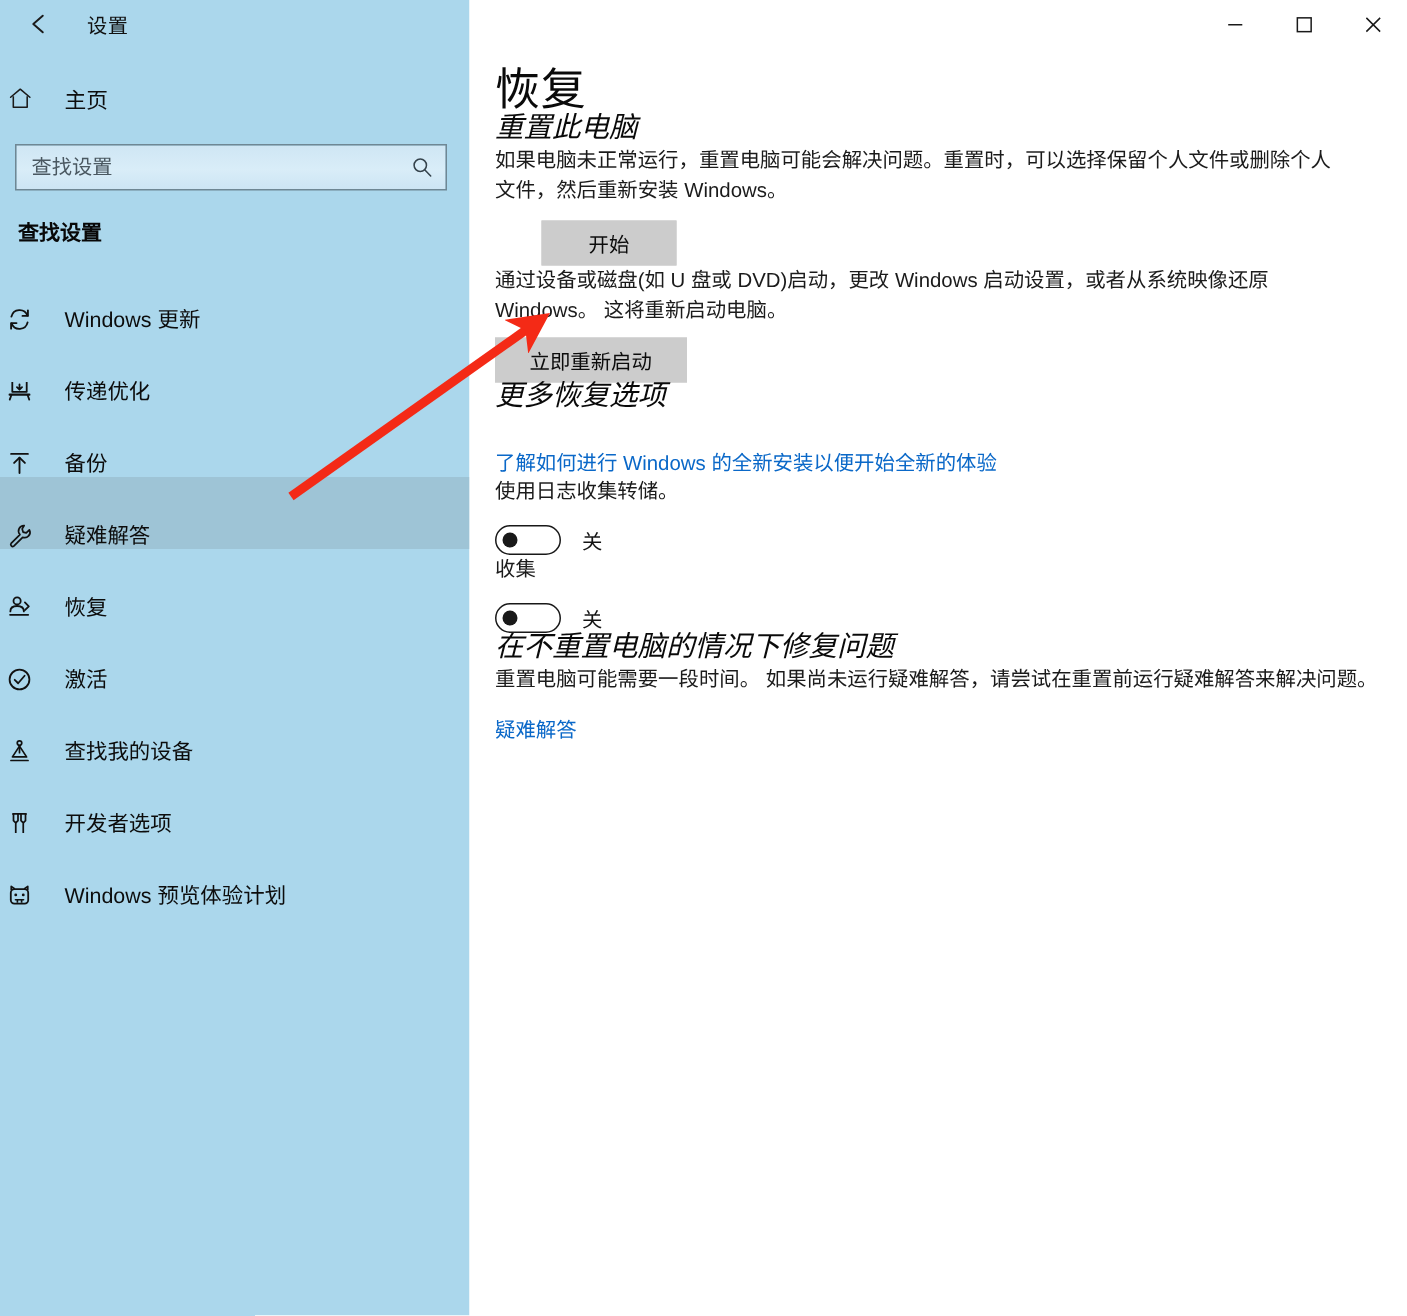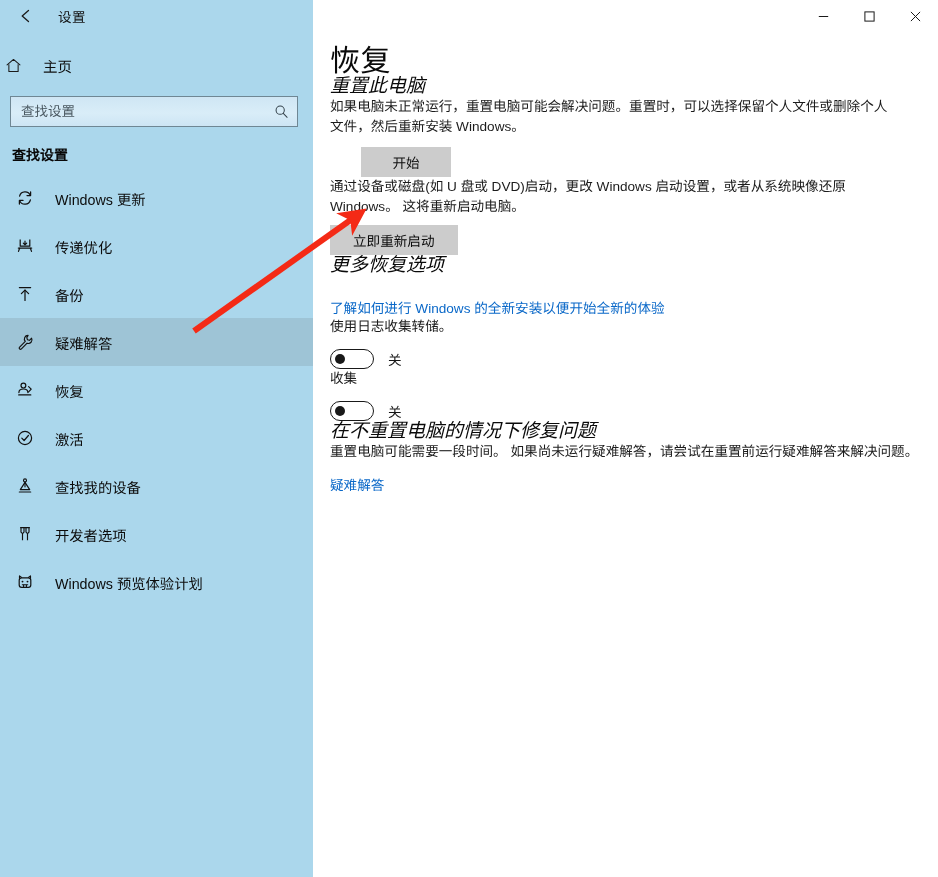--- a/index.html
+++ b/index.html
@@ -114,23 +114,23 @@
     font-weight: bold;
     color: #080808;
   }
 
   .nav {
     margin-top: 10px;
   }
   .nav-item {
     position: relative;
     display: flex;
-    align-items: center;
+    align-items: flex-end;
     height: 48px;
-    padding-left: 12px;
+    padding-left: 0;
     box-sizing: border-box;
     cursor: pointer;
   }
   .nav-item.selected {
     background: #9EC4D6;
   }
   .nav-item .glyph {
     width: 26px;
     display: flex;
     align-items: center;

